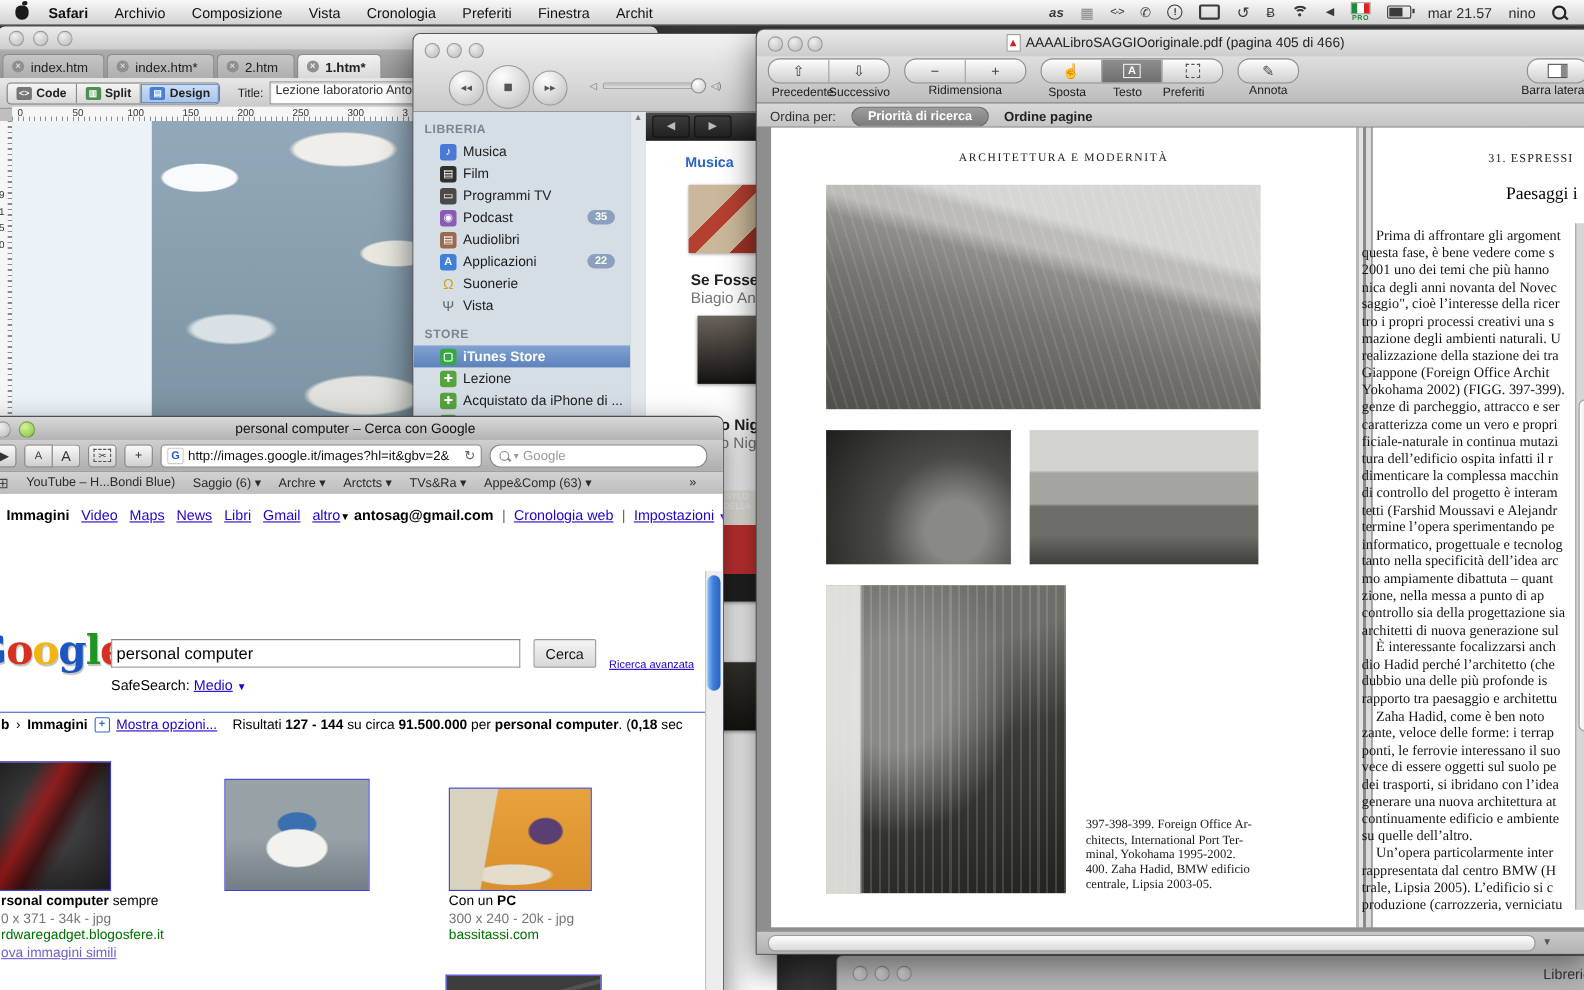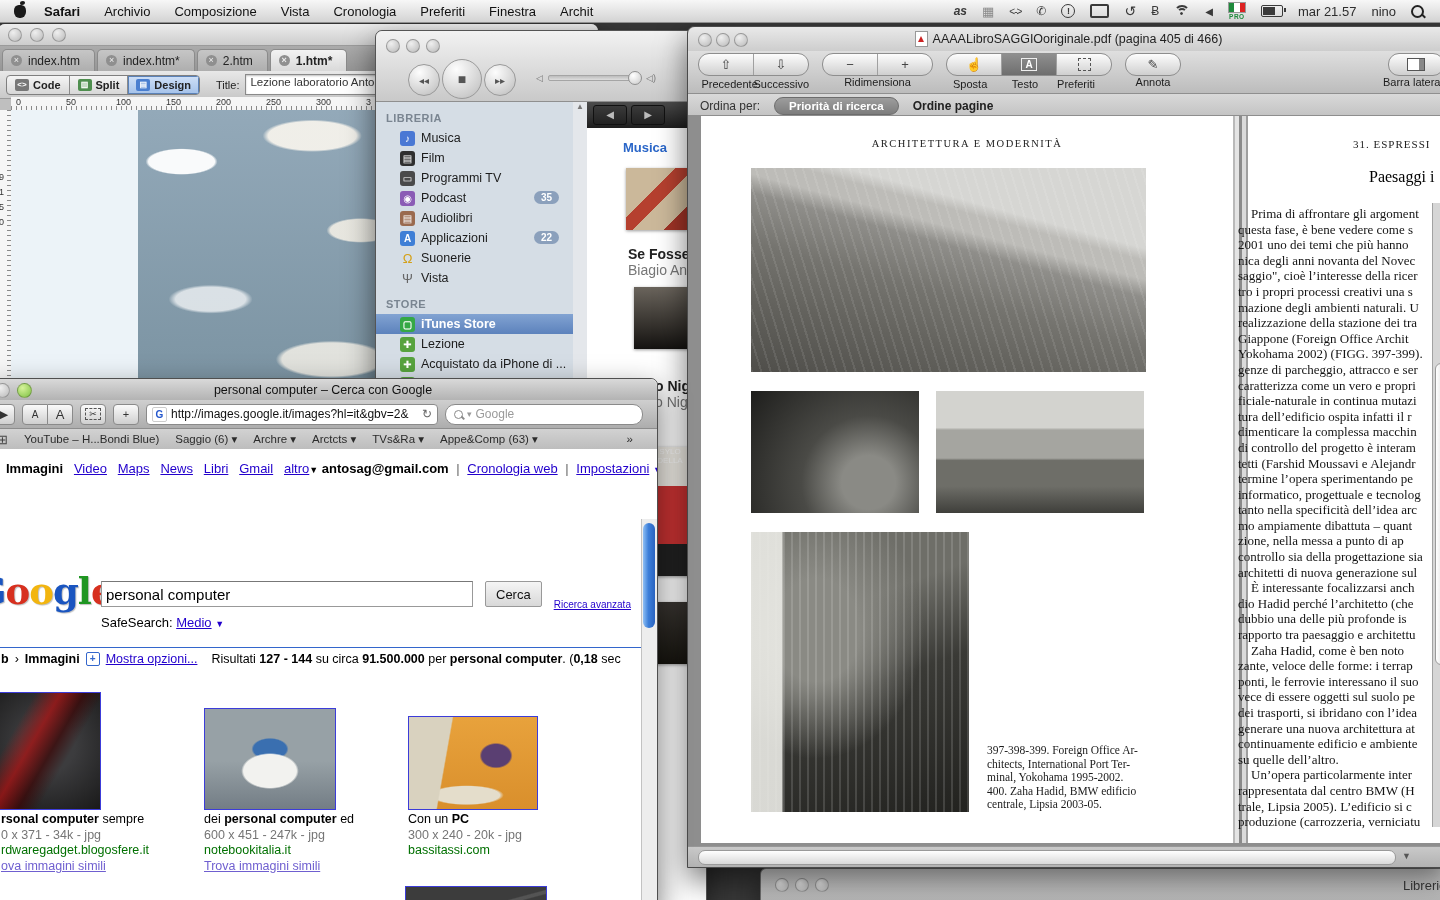--- a/index.html
+++ b/index.html
@@ -362,21 +362,21 @@
         <div class="inavbtn">◀</div>
         <div class="inavbtn">▶</div>
       </div>
       <div class="iheading ab" style="left:36px;top:38px">Musica</div>
       <div class="alb alb1" style="left:39px;top:66px;width:62px;height:62px"></div>
       <div class="itxt bold" style="left:41px;top:144px">Se Fosse F</div>
       <div class="itxt sub" style="left:41px;top:160px;color:#777">Biagio Anto</div>
       <div class="alb alb2" style="left:47px;top:185px;width:62px;height:62px"></div>
       <div class="itxt bold" style="left:68px;top:276px">o Nig</div>
       <div class="itxt sub" style="left:68px;top:292px;color:#777">o Nigi</div>
-      <div class="alb alb3" style="left:62px;top:345px;width:42px;height:129px">
+      <div class="alb alb3" style="left:62px;top:345px;width:42px;height:100px">
         <span class="preline">SYLO DELLA</span>
       </div>
       <div class="alb alb4" style="left:64px;top:500px;width:40px;height:62px"></div>
     </div>
   </div>
 
   <div class="win librwin">
     <span class="light lgray"></span>
     <span class="light lgray" style="margin-left:6px"></span>
     <span class="light lgray" style="margin-left:6px"></span>
@@ -598,26 +598,20 @@
       <div class="thumb t11" style="left:-6px;top:243px;width:116px;height:116px"></div>
       <div class="thumb t12" style="left:215px;top:259px;width:130px;height:100px"></div>
       <div class="thumb t13" style="left:419px;top:267px;width:128px;height:92px"></div>
 
       <div class="gcell" style="left:12px;top:363px">
         <div><span class="bold">rsonal computer</span><span> sempre</span></div>
         <div class="gmeta">0 x 371 - 34k - jpg</div>
         <div class="gsite">rdwaregadget.blogosfere.it</div>
         <div class="gsim">ova immagini simili</div>
       </div>
-      <div class="gcell" style="left:215px;top:363px">
-        <div><span>dei </span><span class="bold">personal computer</span><span> ed</span></div>
-        <div class="gmeta">600 x 451 - 247k - jpg</div>
-        <div class="gsite">notebookitalia.it</div>
-        <div class="gsim">Trova immagini simili</div>
-      </div>
       <div class="gcell" style="left:419px;top:363px">
         <div><span>Con un </span><span class="bold">PC</span></div>
         <div class="gmeta">300 x 240 - 20k - jpg</div>
         <div class="gsite">bassitassi.com</div>
       </div>
 
       <div class="thumb t23" style="left:416px;top:437px;width:140px;height:95px"></div>
 
       <div class="aquatrack">
         <div class="aquathumb"></div>

